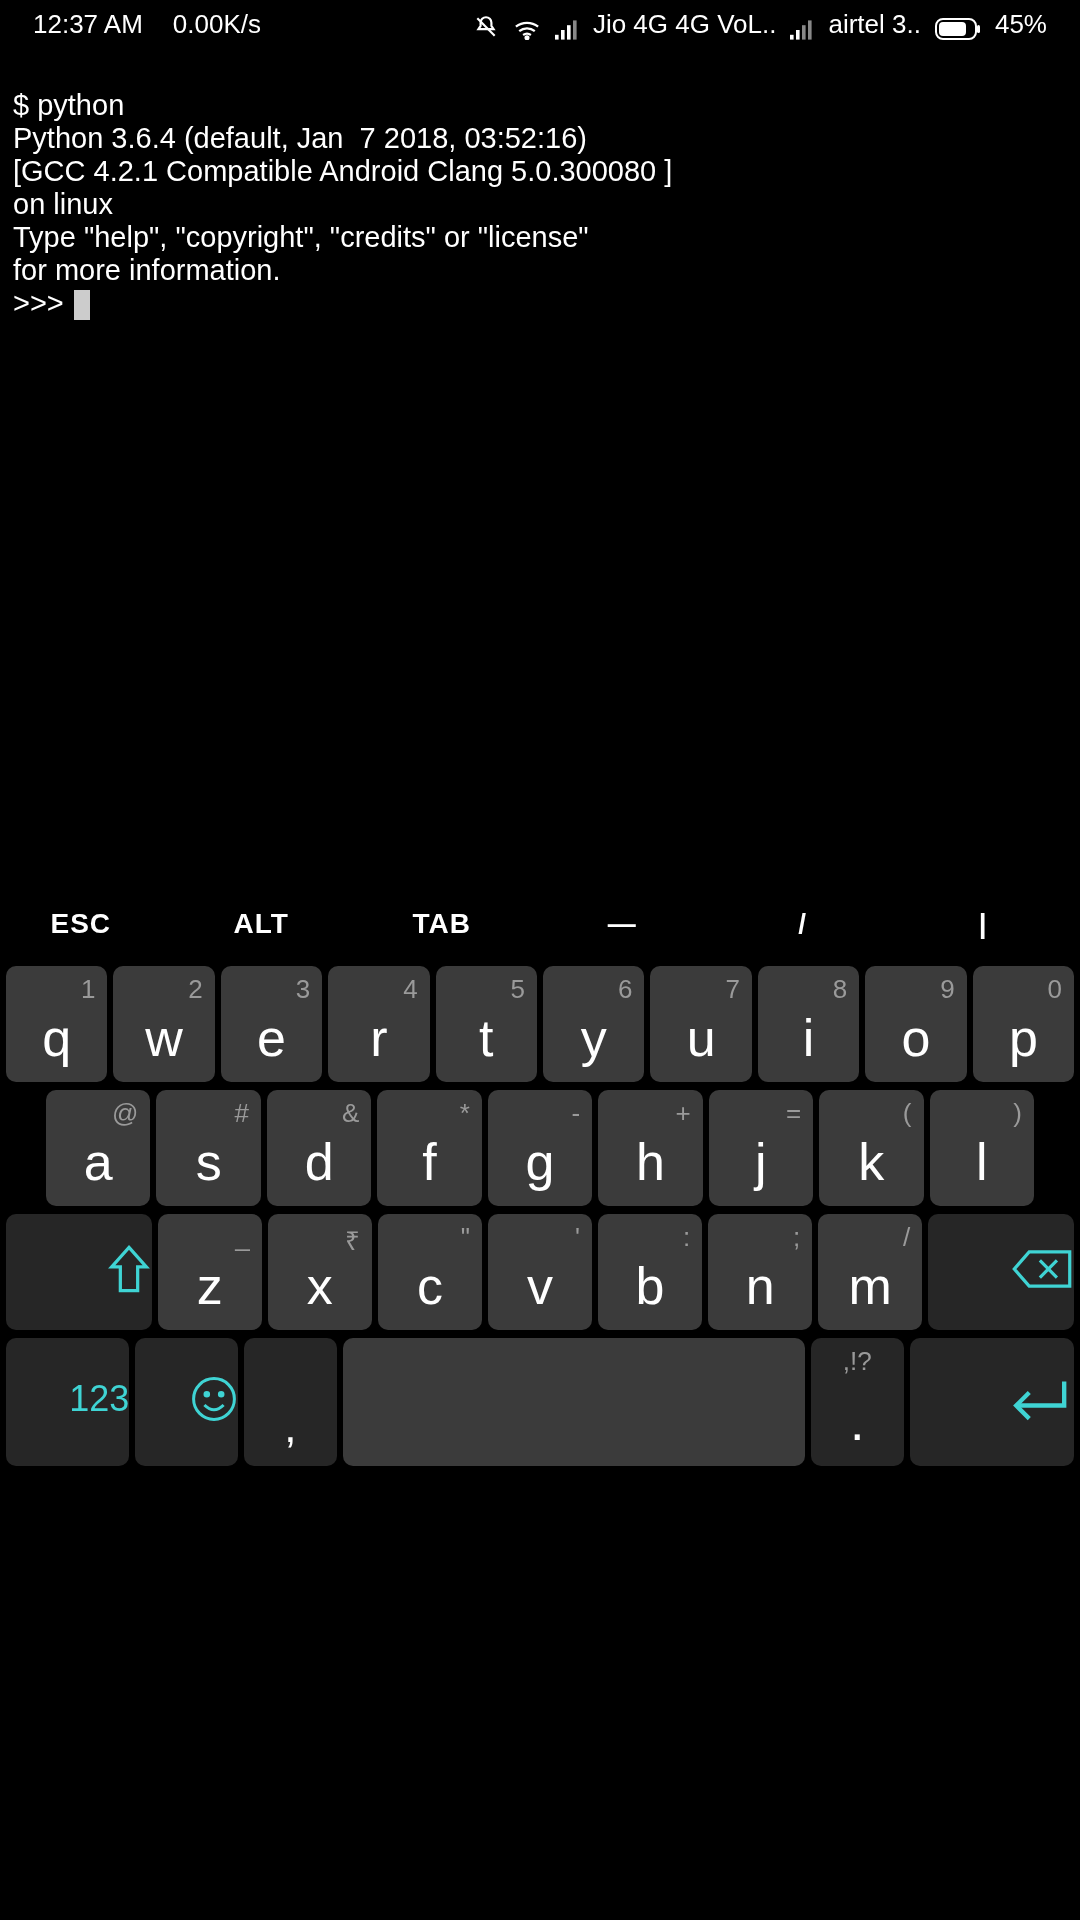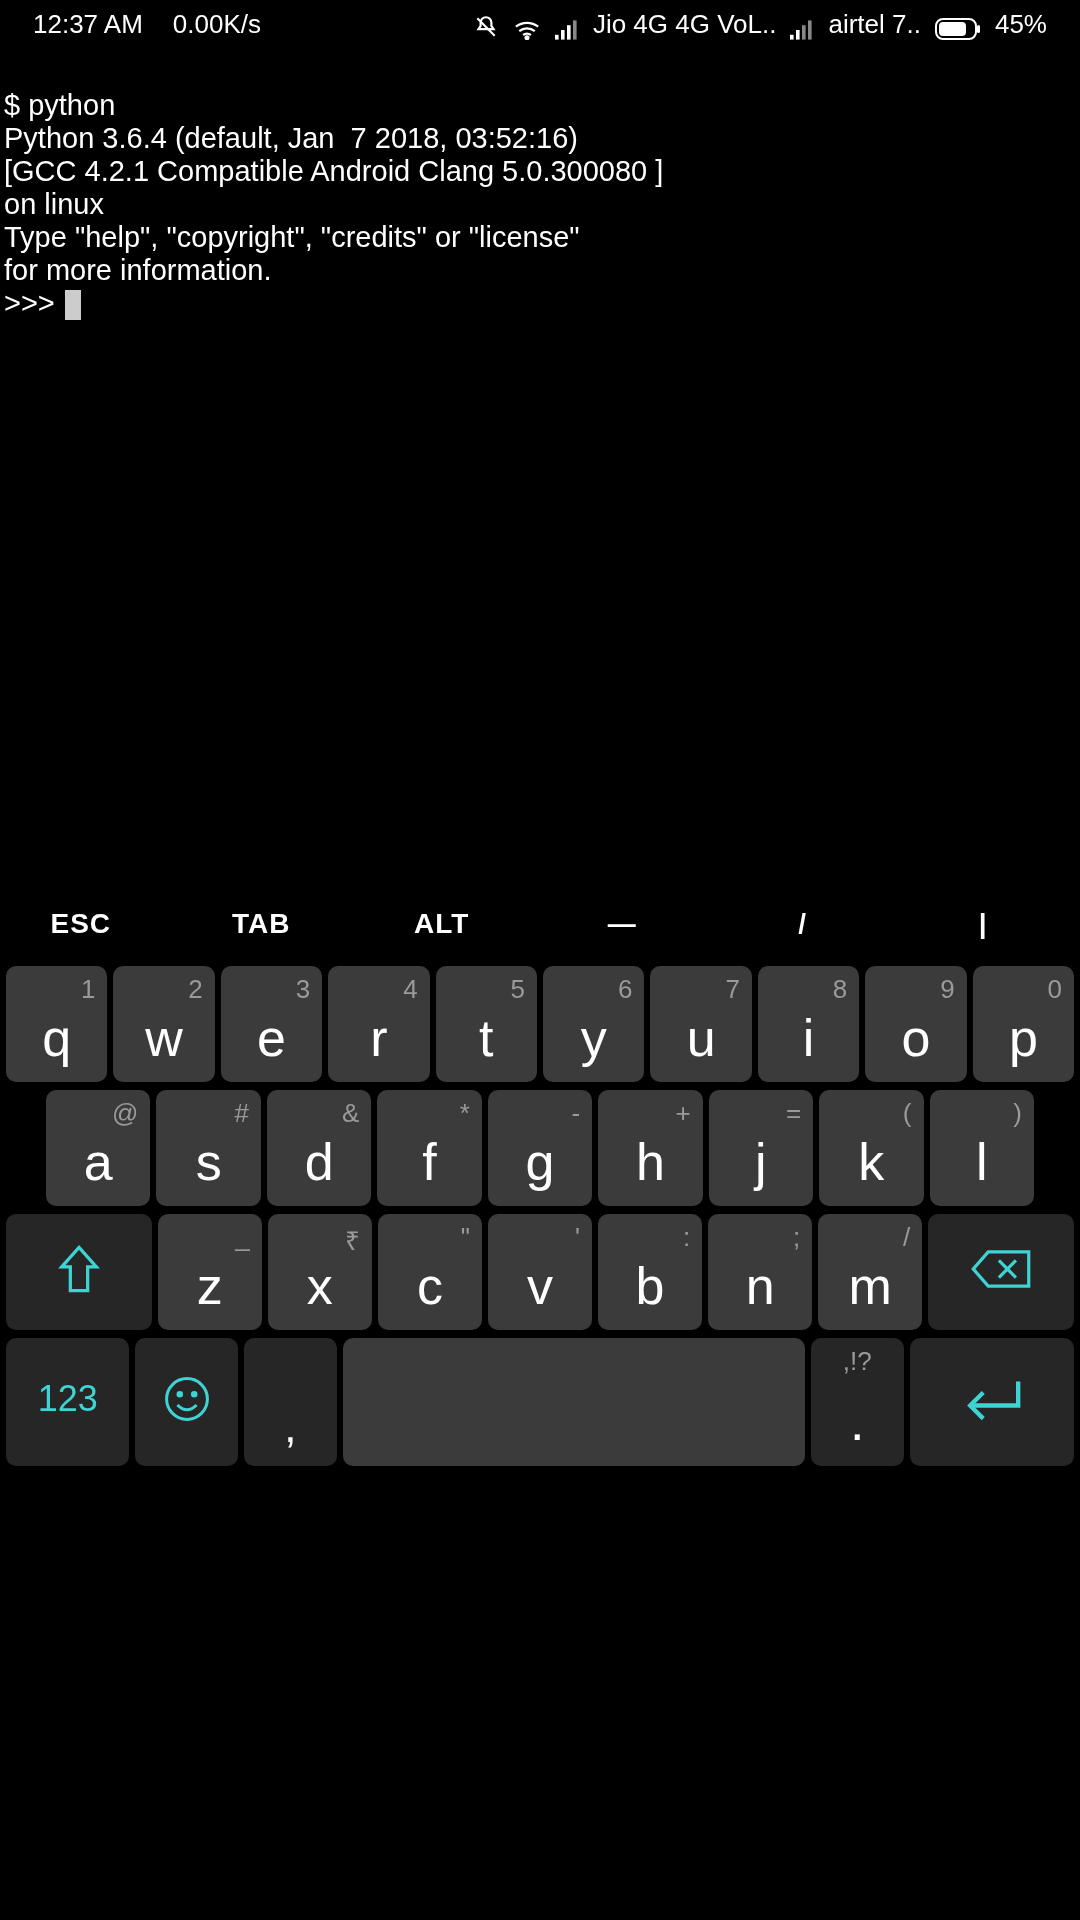--- a/index.html
+++ b/index.html
@@ -6,38 +6,38 @@
 html,body { width:1080px; height:1920px; background:#000; color:#fff; overflow:hidden; }
 
 
 .statusbar { height:48px; display:flex; align-items:center; padding:0 33px; font-size:26px; font-weight:500; }
 .statusbar .left { flex:0 0 auto; }
 .statusbar .right { margin-left:auto; display:flex; align-items:flex-end; gap:14px; }
 .statusbar .gap { width:30px; }
 .sb-icon { display:inline-flex; align-items:center; }
 
 
-.terminal { padding:8px 4px; font-family: "DejaVu Sans Mono","Liberation Mono",monospace; font-size:29px; line-height:33px; white-space:pre; color:#fff; }
+.terminal { padding:8px 4px; font-family: "DejaVu Sans Mono","Liberation Mono",monospace; font-size:29px; line-height:33px; white-space:pre; color:#fff;margin-left:9px; }
 .cursor { display:inline-block; width:16px; height:30px; background:#ccc; vertical-align:text-bottom; margin-left:2px; }
 
 
 .extrarow { position:absolute; left:0; right:16px; top:892px; height:64px; display:flex;gap:19px; }
 .extrakey { flex:1; display:flex; align-items:center; justify-content:center; font-size:28px; font-weight:700; letter-spacing:1px; }
 
 
 .keyboard { position:absolute; left:0; right:0; bottom:0; top:962px; background:#000; padding:4px; }
 .krow { display:flex; gap:6px; margin-bottom:8px; padding:0 2px; }
 .krow.row2 { padding:0 42px; }
 .key { flex:1; background:#3b3b3b; border-radius:10px; height:116px; position:relative; display:flex; align-items:flex-end; justify-content:center; padding-bottom:14px; }
 .key .hint { position:absolute; top:8px; right:12px; font-size:26px; color:#9a9a9a; }
 .key .main { font-size:52px; color:#fff; font-weight:400; }
 .key.dark { background:#262626; }
 .key.space { flex:4.5; }
 .key.wide { flex:1.4; }
-.key.flexcenter { align-items:center; padding-bottom:6px; }
+.key.flexcenter { align-items:center; padding-bottom:6px;justify-content:flex-end; }
 .accent { color:#3fd4d4; }
 .icon-svg { display:block; }
 .krow.row4 .key { height:128px; }
 </style>
 </head>
 <body>
 
 <div class="statusbar">
   <span class="left">12:37 AM</span>
   <span class="gap"></span>
@@ -67,21 +67,21 @@
     </span>
     <span>Jio 4G 4G VoL..</span>
     <span class="sb-icon">
       <svg width="24" height="20" viewBox="0 0 20 16">
           <rect x="0" y="12" width="3" height="4" fill="#fff"></rect>
           <rect x="5" y="8" width="3" height="8" fill="#fff"></rect>
           <rect x="10" y="4" width="3" height="12" fill="#888"></rect>
           <rect x="15" y="0" width="3" height="16" fill="#888"></rect>
         </svg>
     </span>
-    <span>airtel 7..</span>
+    <span>airtel 3..</span>
     <span class="sb-icon">
       <svg width="46" height="22" viewBox="0 0 46 22">
           <rect x="1" y="1" width="40" height="20" rx="7" fill="none" stroke="#fff" stroke-width="2"></rect>
           <rect x="4" y="4" width="27" height="14" rx="4" fill="#fff"></rect>
           <rect x="42" y="7" width="3" height="8" rx="1.5" fill="#fff"></rect>
         </svg>
     </span>
     <span>45%</span>
   </div>
 </div>
@@ -91,22 +91,22 @@
 <span>Python 3.6.4 (default, Jan  7 2018, 03:52:16)</span>
 <span>[GCC 4.2.1 Compatible Android Clang 5.0.300080 ]</span>
 <span>on linux</span>
 <span>Type "help", "copyright", "credits" or "license"</span>
 <span>for more information.</span>
 <span>&gt;&gt;&gt; </span><span class="cursor"></span>
 </div>
 
 <div class="extrarow">
   <div class="extrakey">ESC</div>
+  <div class="extrakey">ALT</div>
   <div class="extrakey">TAB</div>
-  <div class="extrakey">ALT</div>
   <div class="extrakey">—</div>
   <div class="extrakey">/</div>
   <div class="extrakey">|</div>
 </div>
 
 <div class="keyboard">
 
   <div class="krow" id="row1">
       <div class="key">
         <span class="hint">1</span>

